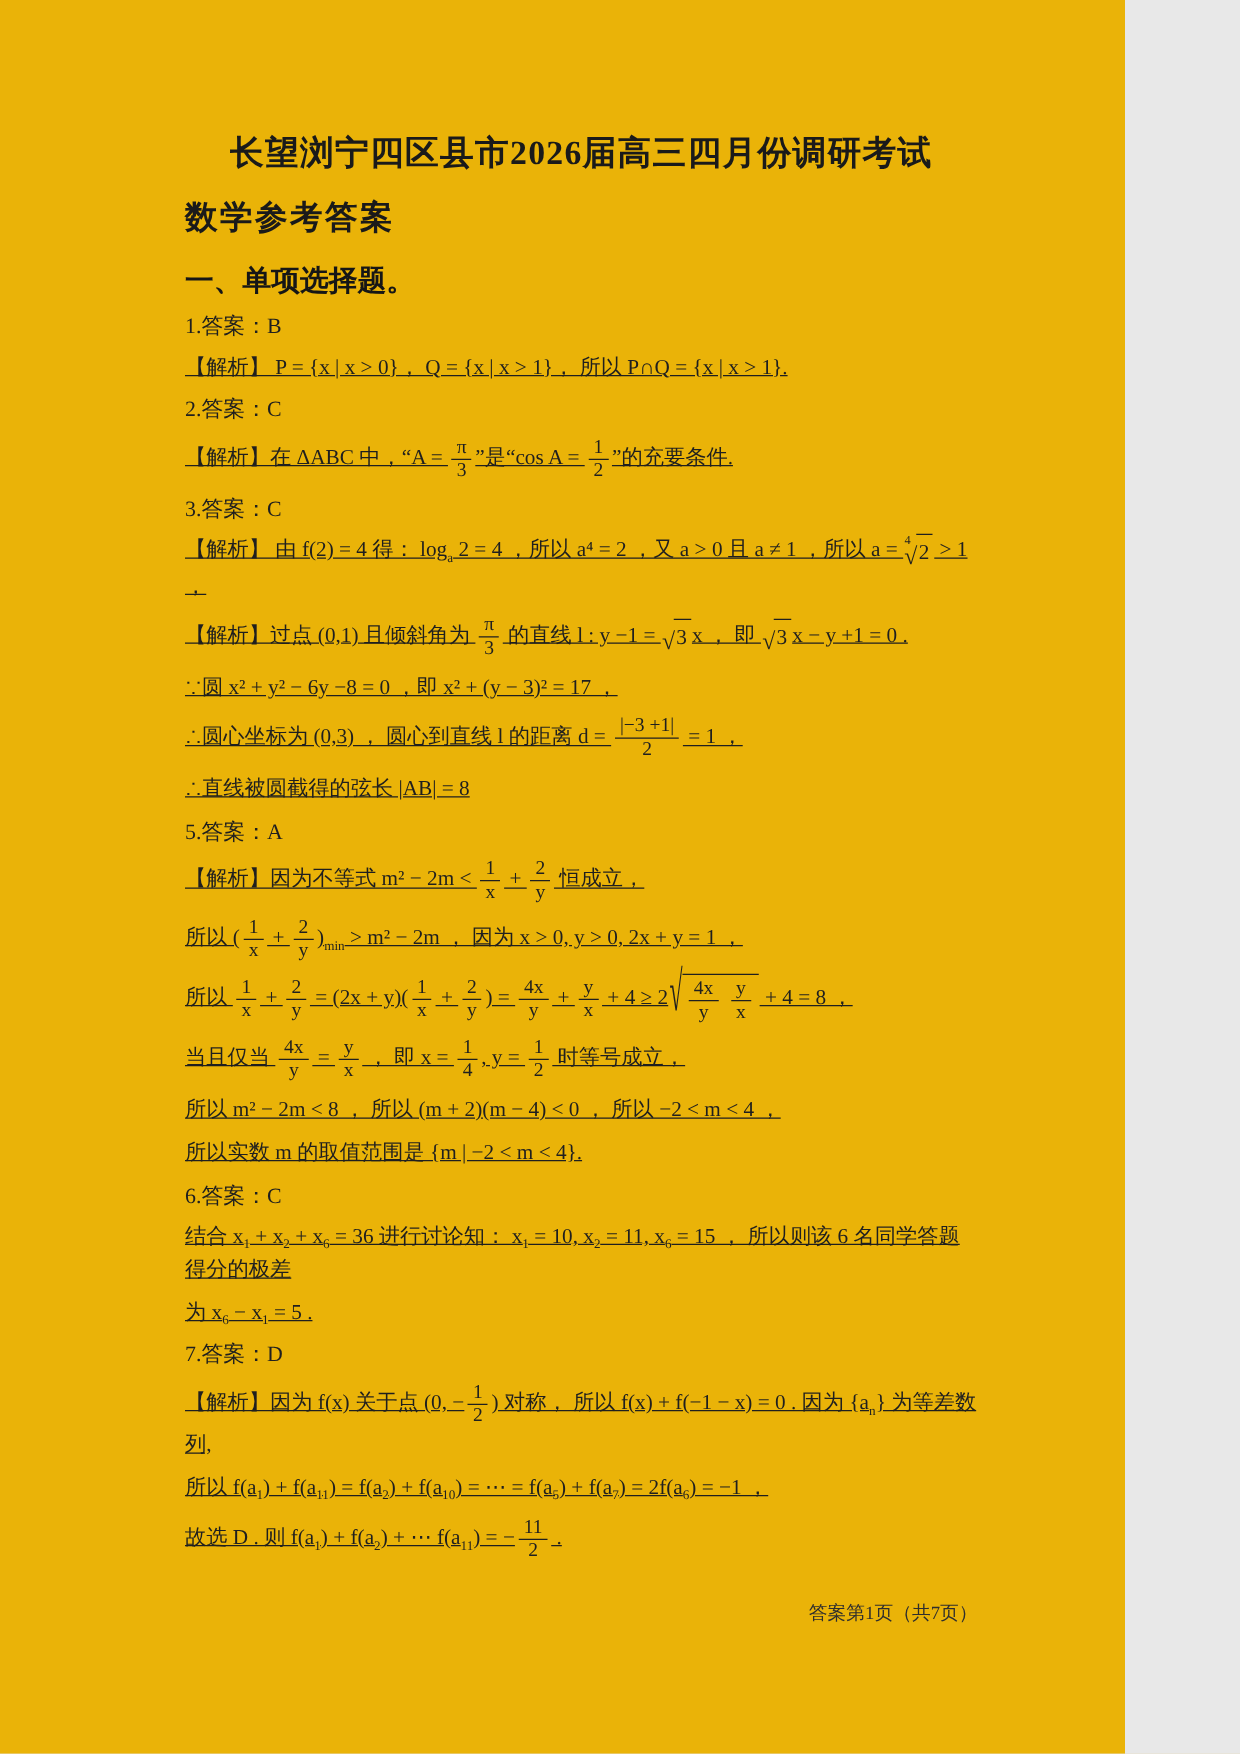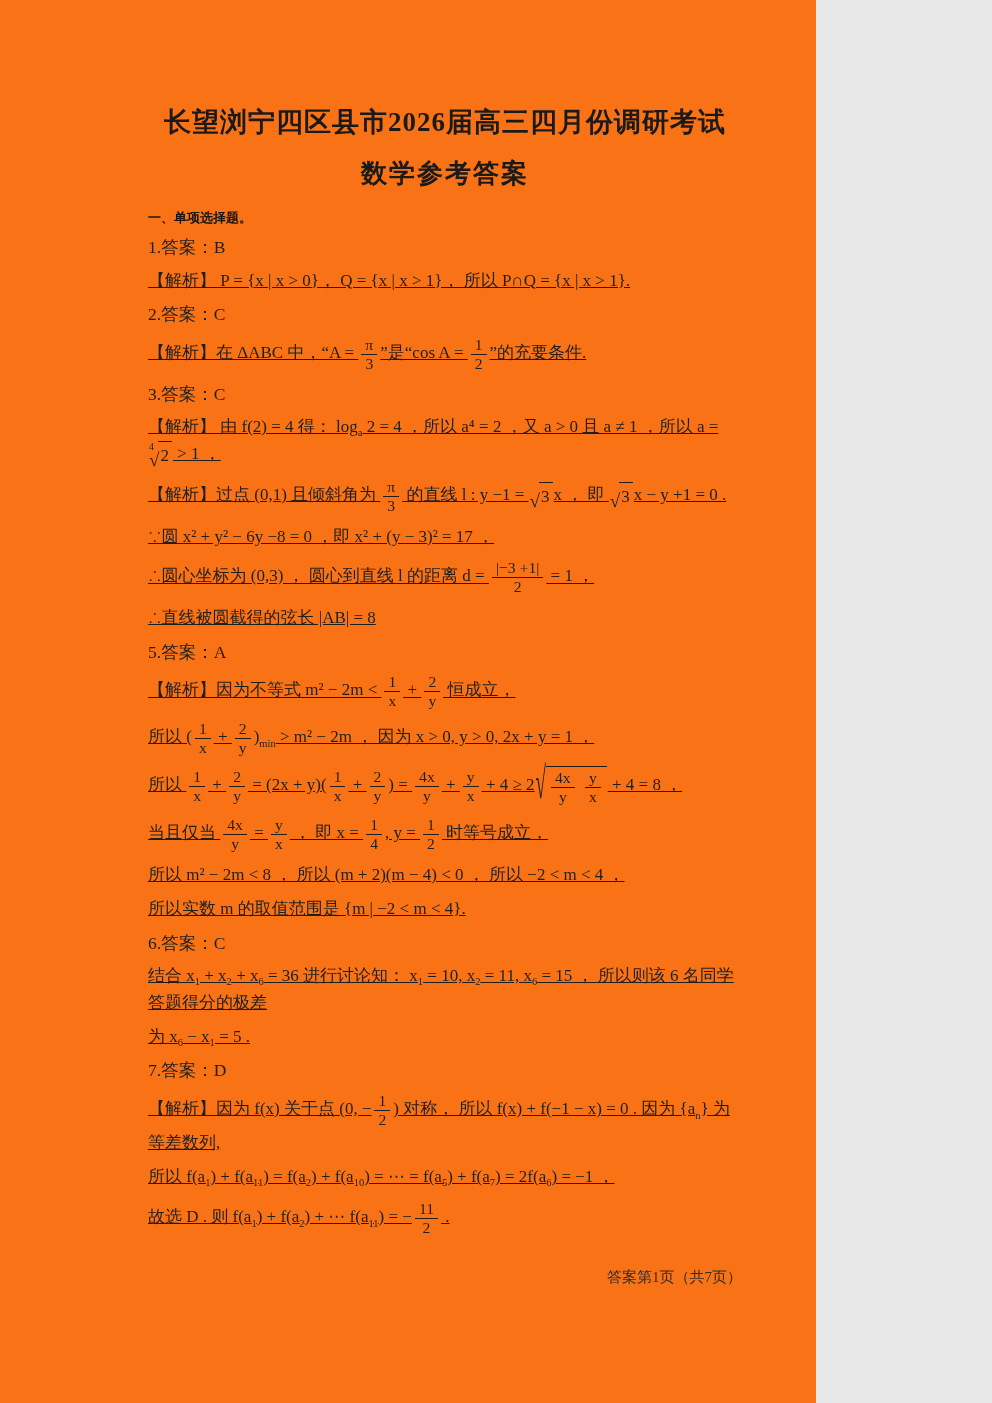--- a/index.html
+++ b/index.html
@@ -1,30 +1,30 @@
 <!DOCTYPE html>
 <html><head>
 <meta charset="utf-8">
 <style>
   html,body{margin:0;padding:0;background:#e8e8e8;}
   body{width:992px;font-family:"Liberation Serif","DejaVu Serif",serif;}
   .page{
-    width:816px;min-height:1403px;box-sizing:border-box;background:#f97316;
-    padding:104px 74px 24px 148px;color:#1f1f1f;position:relative;
+    width:900px;min-height:1403px;box-sizing:border-box;background:#eab308;
+    padding:104px 118px 24px 148px;color:#1f1f1f;position:relative;
   }
   .doc-title{
     font-size:27px;font-weight:bold;text-align:center;margin:0 0 10px 0;
     letter-spacing:1px;color:#1a1a1a;
   }
   .doc-subtitle{
-    font-size:26px;font-weight:bold;text-align:center;margin:16px 0 18px 0;
+    font-size:26px;font-weight:bold;text-align:left;margin:16px 0 18px 0;
     letter-spacing:2px;color:#1a1a1a;
   }
   .section-heading{
-    font-size:13px;font-weight:bold;margin:0 0 4px 0;color:#161616;
+    font-size:23px;font-weight:bold;margin:0 0 4px 0;color:#161616;
   }
   .ans-line{
     font-size:17.5px;margin:9px 0 7px 0;line-height:1.35;
   }
   .sol-line{
     font-size:17px;margin:8px 0;line-height:1.55;text-decoration:underline;
   }
   .q-block{margin:0 0 6px 0;}
   
   .frac{

